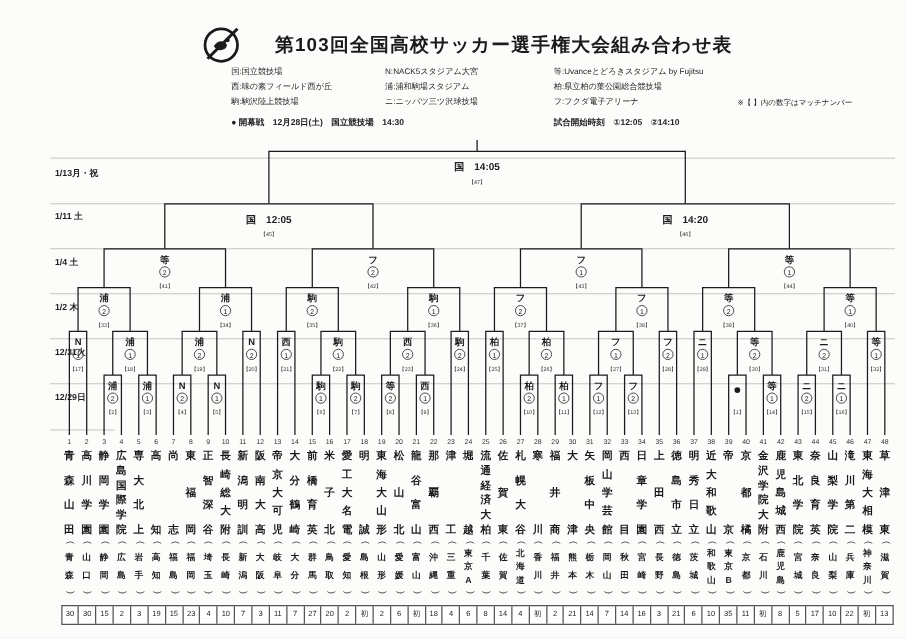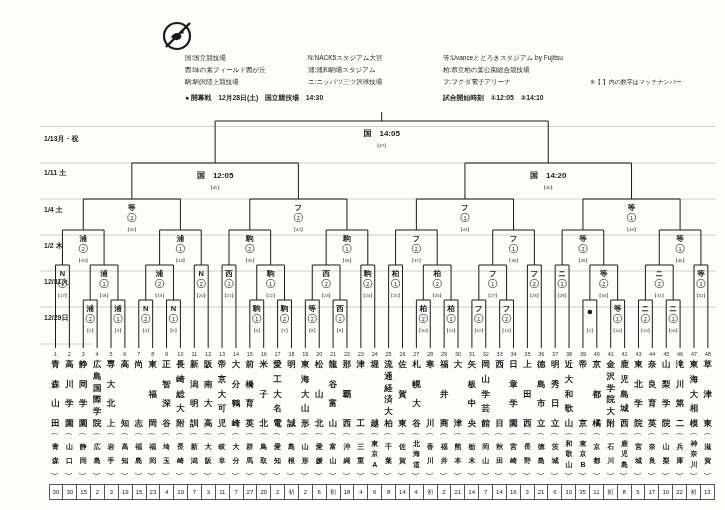--- a/index.html
+++ b/index.html
@@ -31,20 +31,21 @@
 <div class="page">
 
   <div class="abs" style="left:160px;top:19px;width:34px;height:34px;">
     <svg width="34" height="34" viewBox="0 0 34 34">
       <circle cx="17" cy="17" r="13" fill="none" stroke="#1a1a1a" stroke-width="2.2"></circle>
       <line x1="6" y1="28" x2="30" y2="4" stroke="#1a1a1a" stroke-width="2.4"></line>
       <path d="M11 18 q4 -6 9 -3 q3 2 0 5 q-5 3 -9 -2 z" fill="#1a1a1a"></path>
       <circle cx="22" cy="13" r="1.8" fill="#1a1a1a"></circle>
     </svg>
   </div>
+  <div class="abs title" style="left:213px;top:27px;width:380px;text-align:center;">第103回全国高校サッカー選手権大会組み合わせ表</div>
 
   <div class="abs legend-col" style="left:185px;top:52px;">
       <div>国:国立競技場</div>
       <div>西:味の素フィールド西が丘</div>
       <div>駒:駒沢陸上競技場</div>
     </div>
   <div class="abs legend-col" style="left:308px;top:52px;">
       <div>N:NACK5スタジアム大宮</div>
       <div>浦:浦和駒場スタジアム</div>
       <div>ニ:ニッパツ三ツ沢球技場</div>

